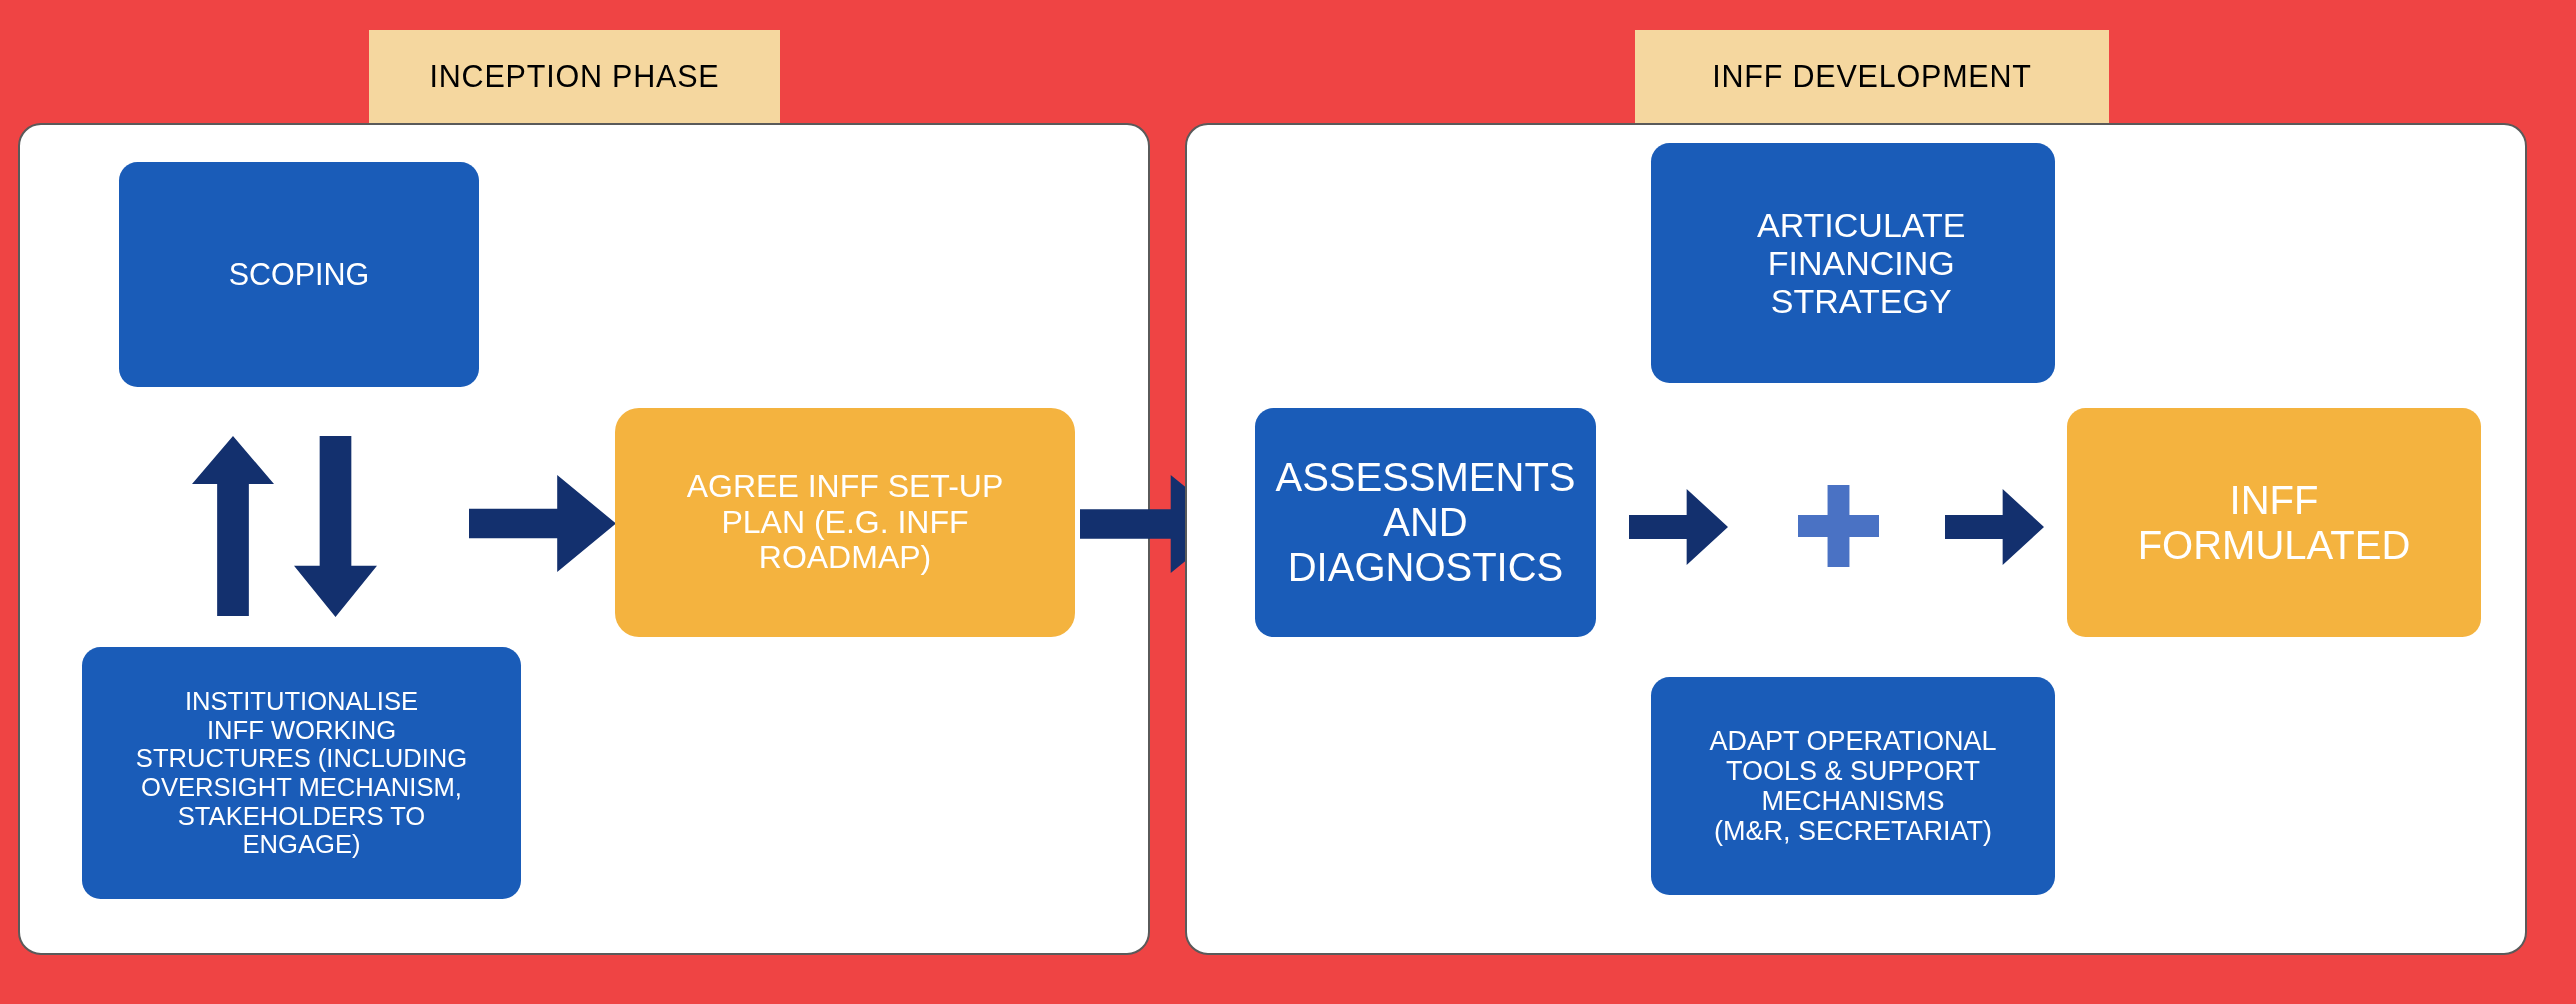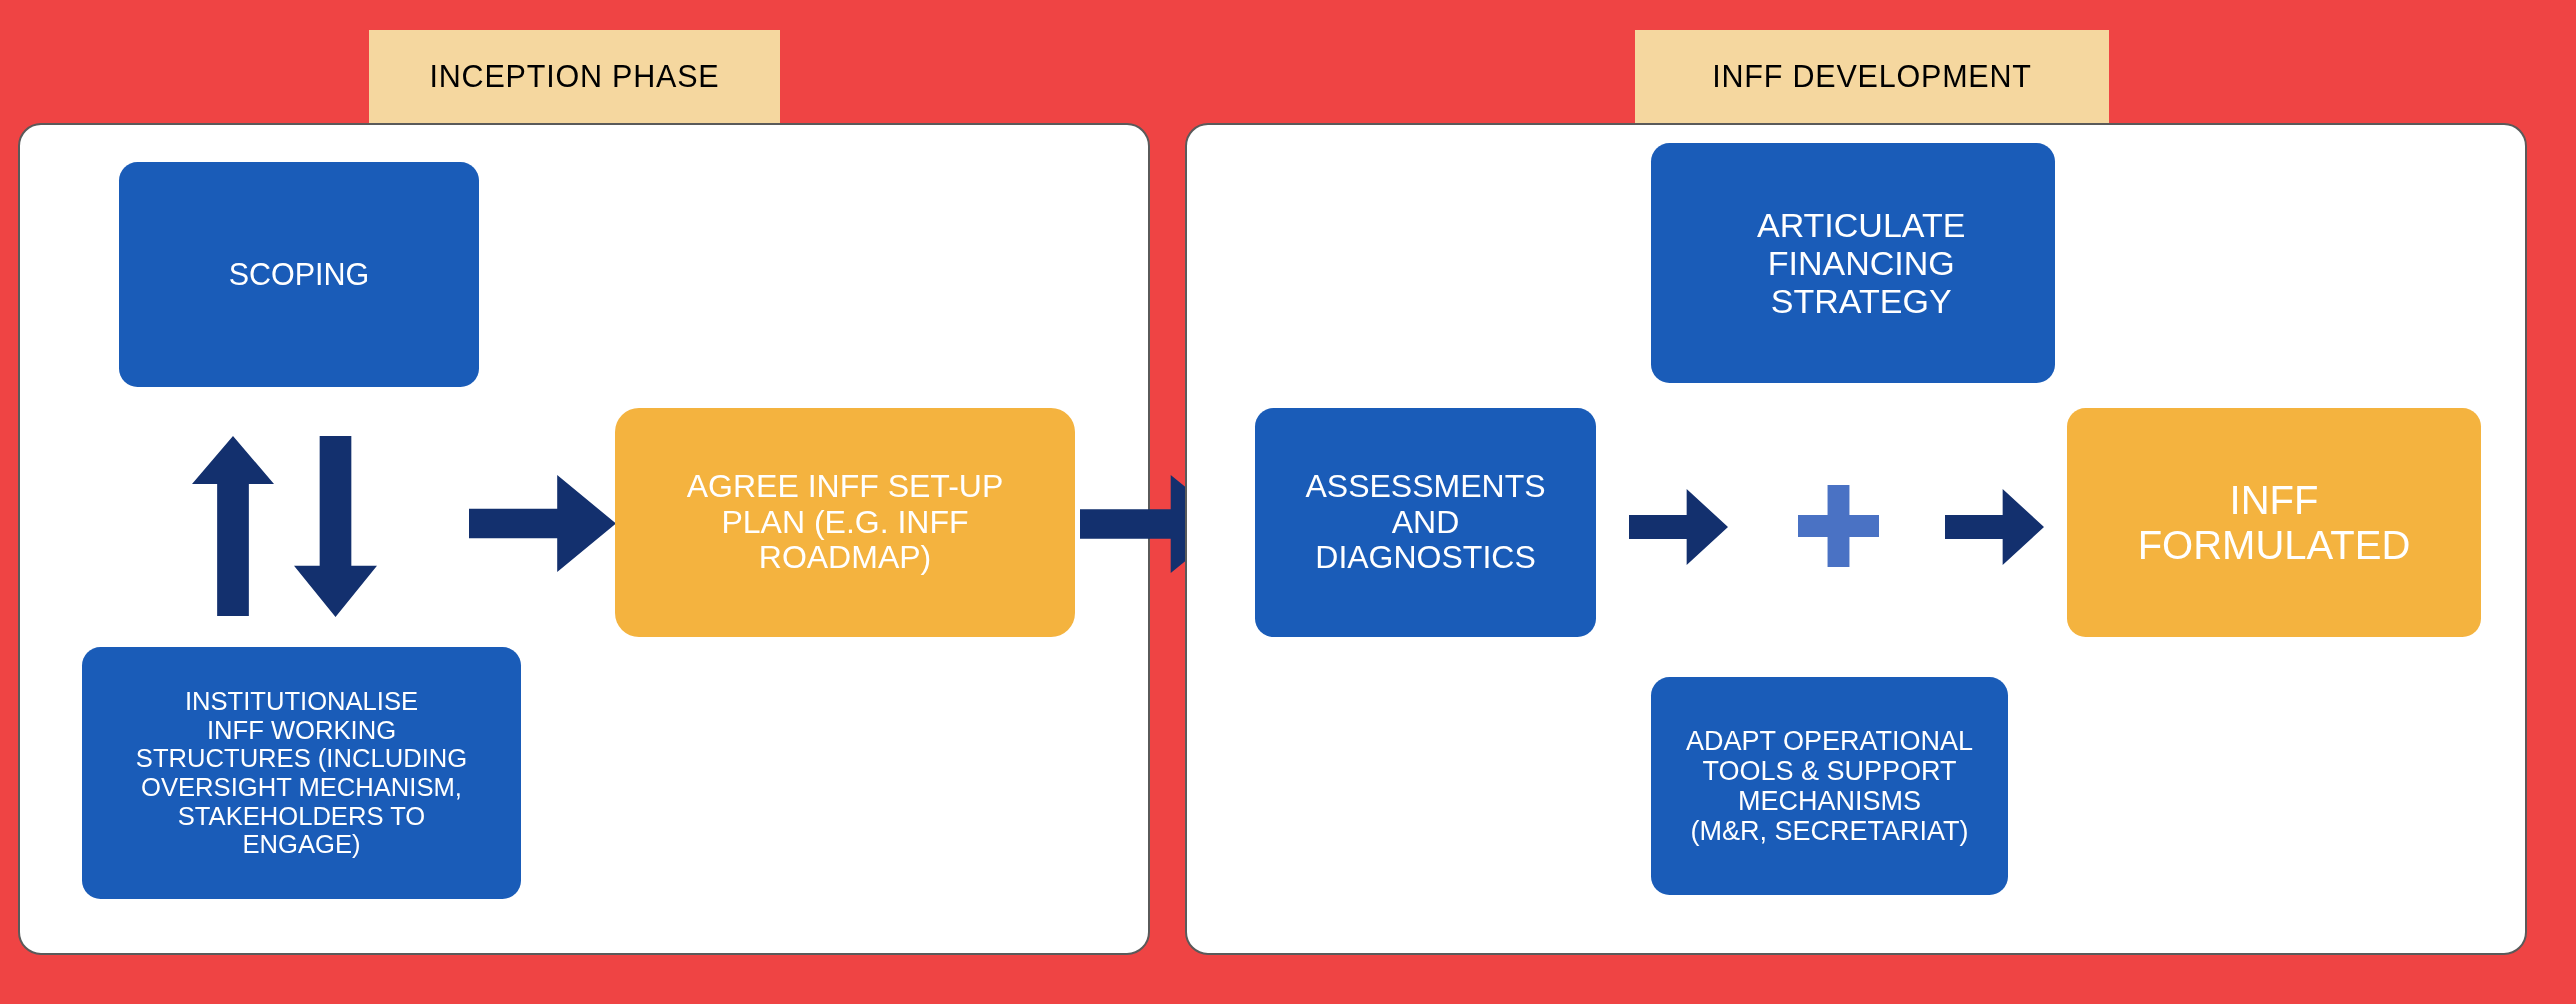--- a/index.html
+++ b/index.html
@@ -89,21 +89,21 @@
   <div class="phase-label" style="left:1635px;top:30px;width:474px;height:93px;">
     <span>INFF DEVELOPMENT</span>
   </div>
 
   <div class="node blue" style="left:1651px;top:143px;width:404px;height:240px;font-size:34px;padding-left:24px;">
     <span class="txt">ARTICULATE
 FINANCING
 STRATEGY</span>
   </div>
 
-  <div class="node blue" style="left:1255px;top:408px;width:341px;height:229px;font-size:32px;">
+  <div class="node blue" style="left:1255px;top:408px;width:341px;height:229px;font-size:40px;">
     <span class="txt">ASSESSMENTS
 AND
 DIAGNOSTICS</span>
   </div>
 
   <div class="arrow" style="left:1629px;top:489px;width:99px;height:76px;">
     <svg viewBox="0 0 182 140" preserveAspectRatio="none">
       <polygon points="0,48 106,48 106,0 182,70 106,140 106,92 0,92" fill="#13306e"></polygon>
     </svg>
   </div>
@@ -118,21 +118,21 @@
     <svg viewBox="0 0 182 140" preserveAspectRatio="none">
       <polygon points="0,48 106,48 106,0 182,70 106,140 106,92 0,92" fill="#13306e"></polygon>
     </svg>
   </div>
 
   <div class="node orange" style="left:2067px;top:408px;width:414px;height:229px;font-size:40px;justify-content:flex-end;">
     <span class="txt">INFF
 FORMULATED</span>
   </div>
 
-  <div class="node blue" style="left:1651px;top:677px;width:357px;height:218px;font-size:27px;">
+  <div class="node blue" style="left:1651px;top:677px;width:404px;height:218px;font-size:27px;">
     <span class="txt">ADAPT OPERATIONAL
 TOOLS &amp; SUPPORT
 MECHANISMS
 (M&amp;R, SECRETARIAT)</span>
   </div>
 
 </div>
 
 
 </body></html>

